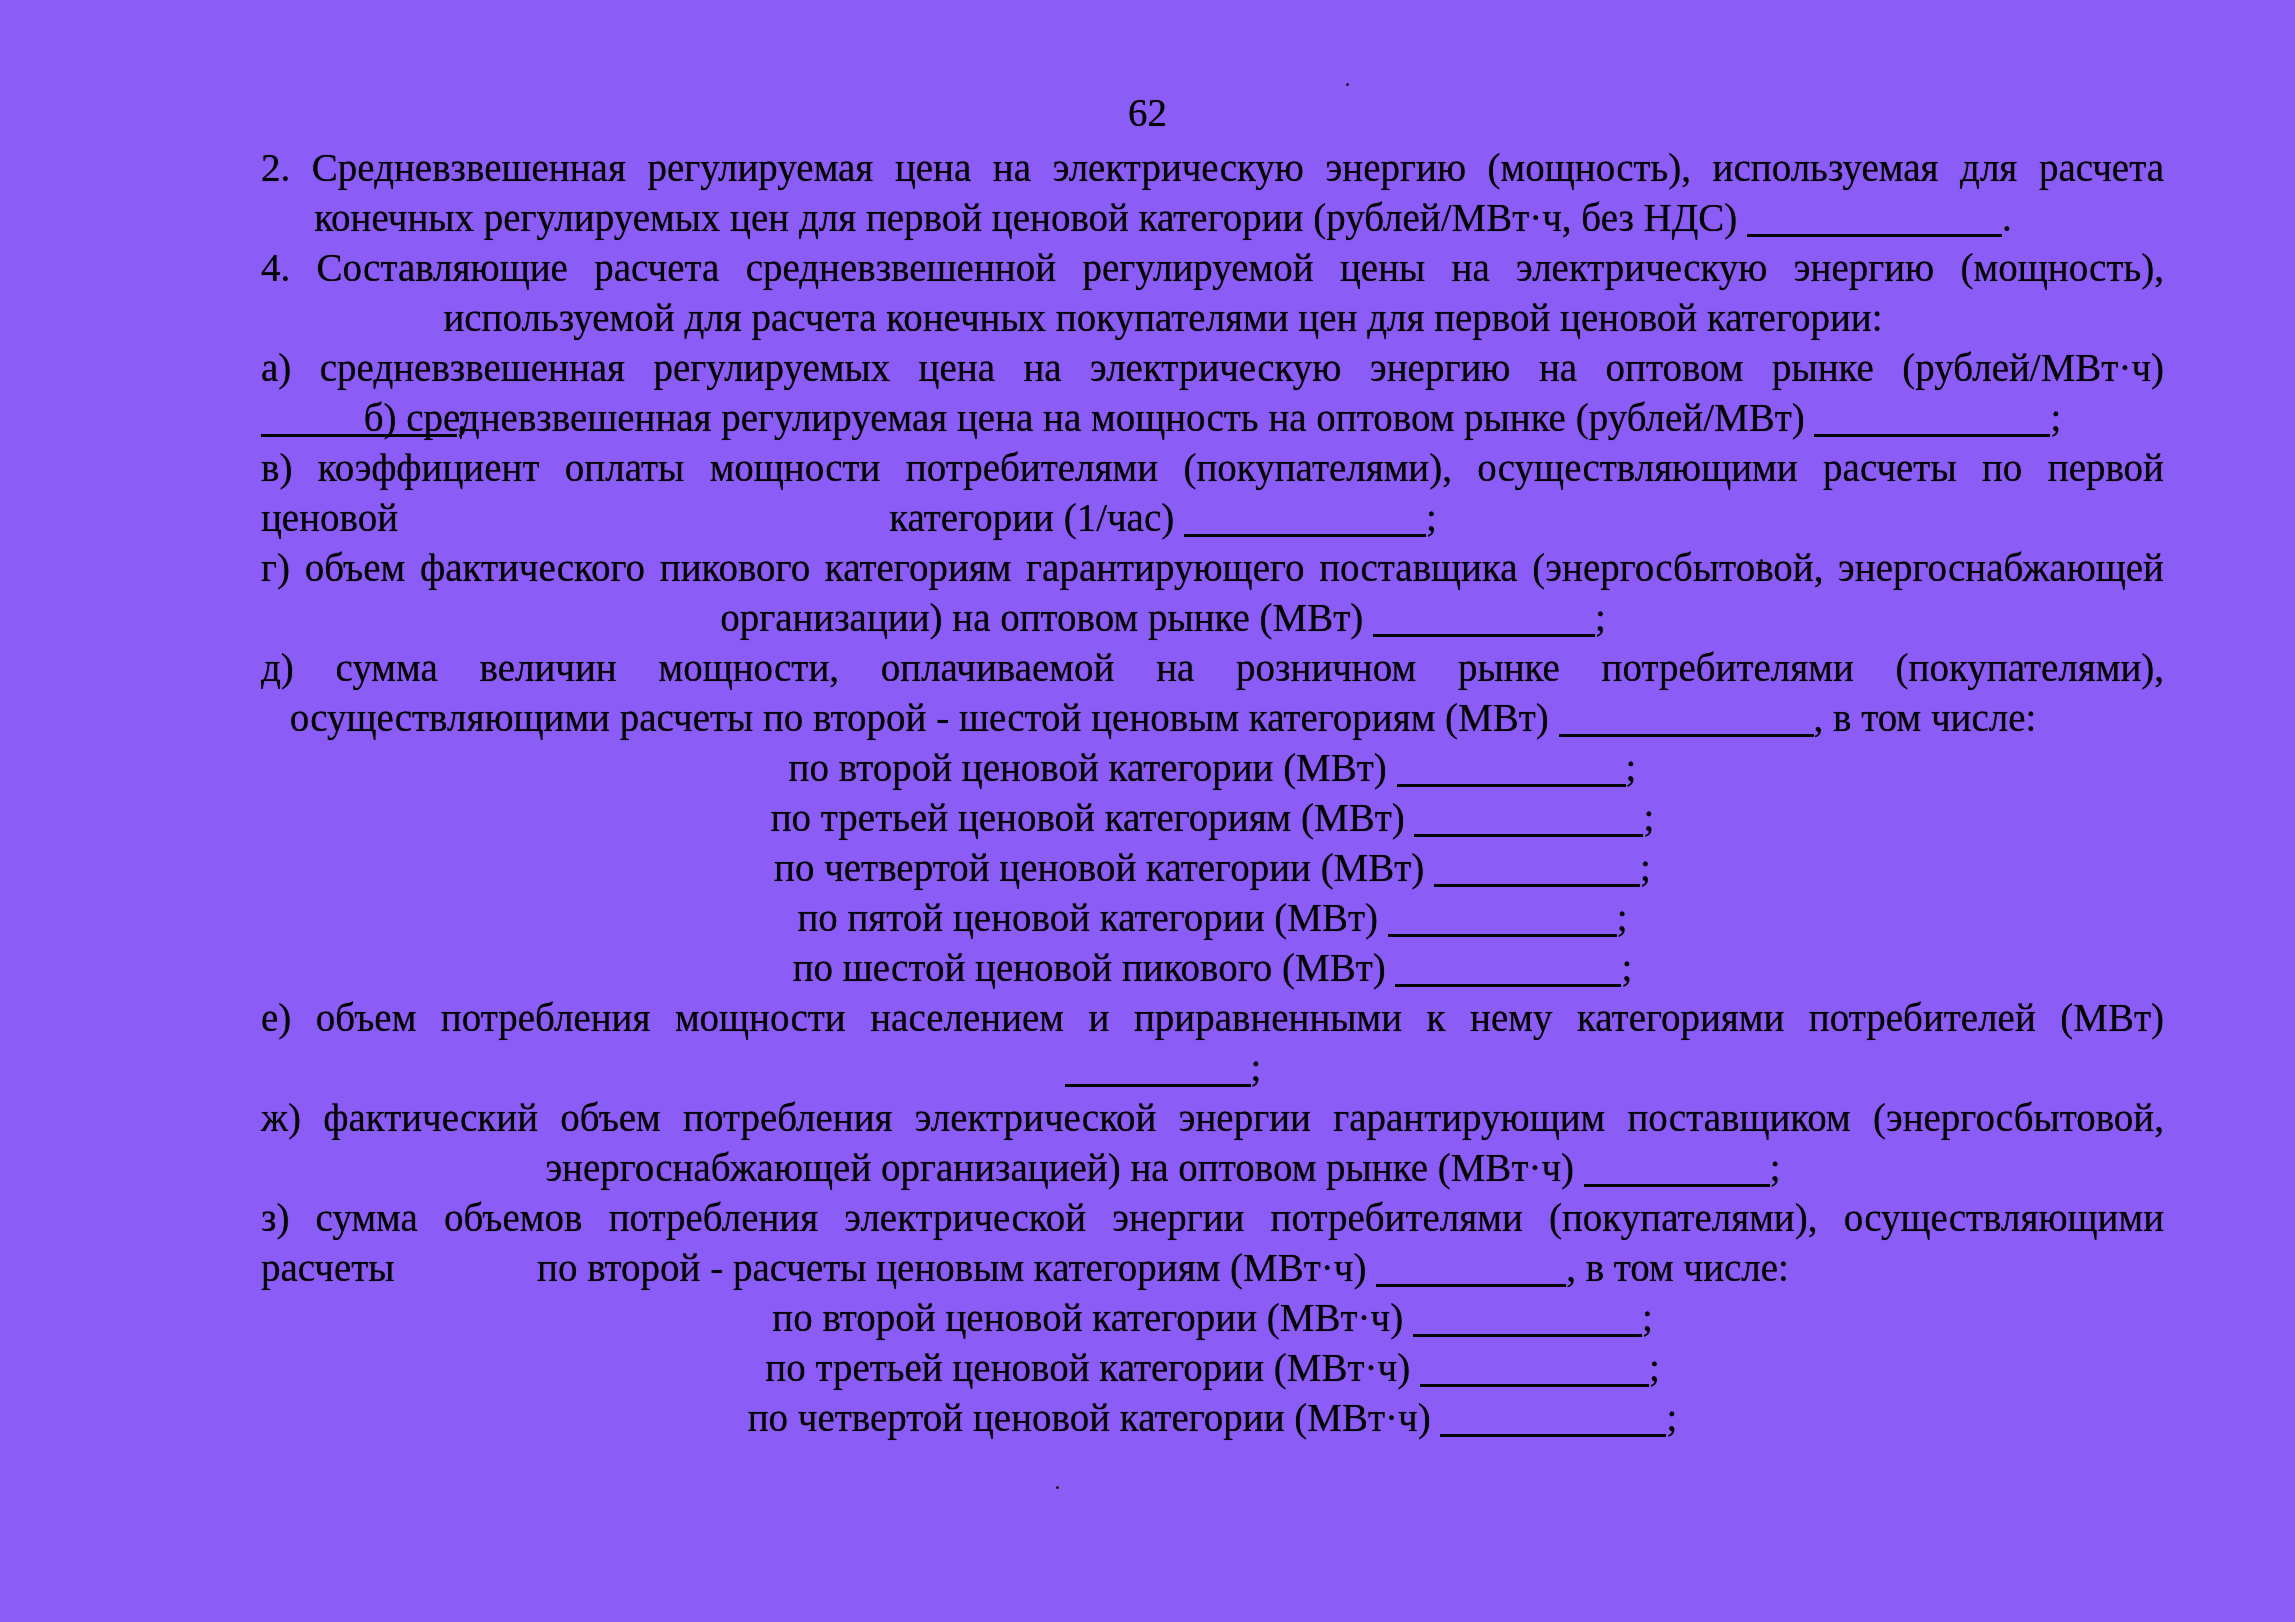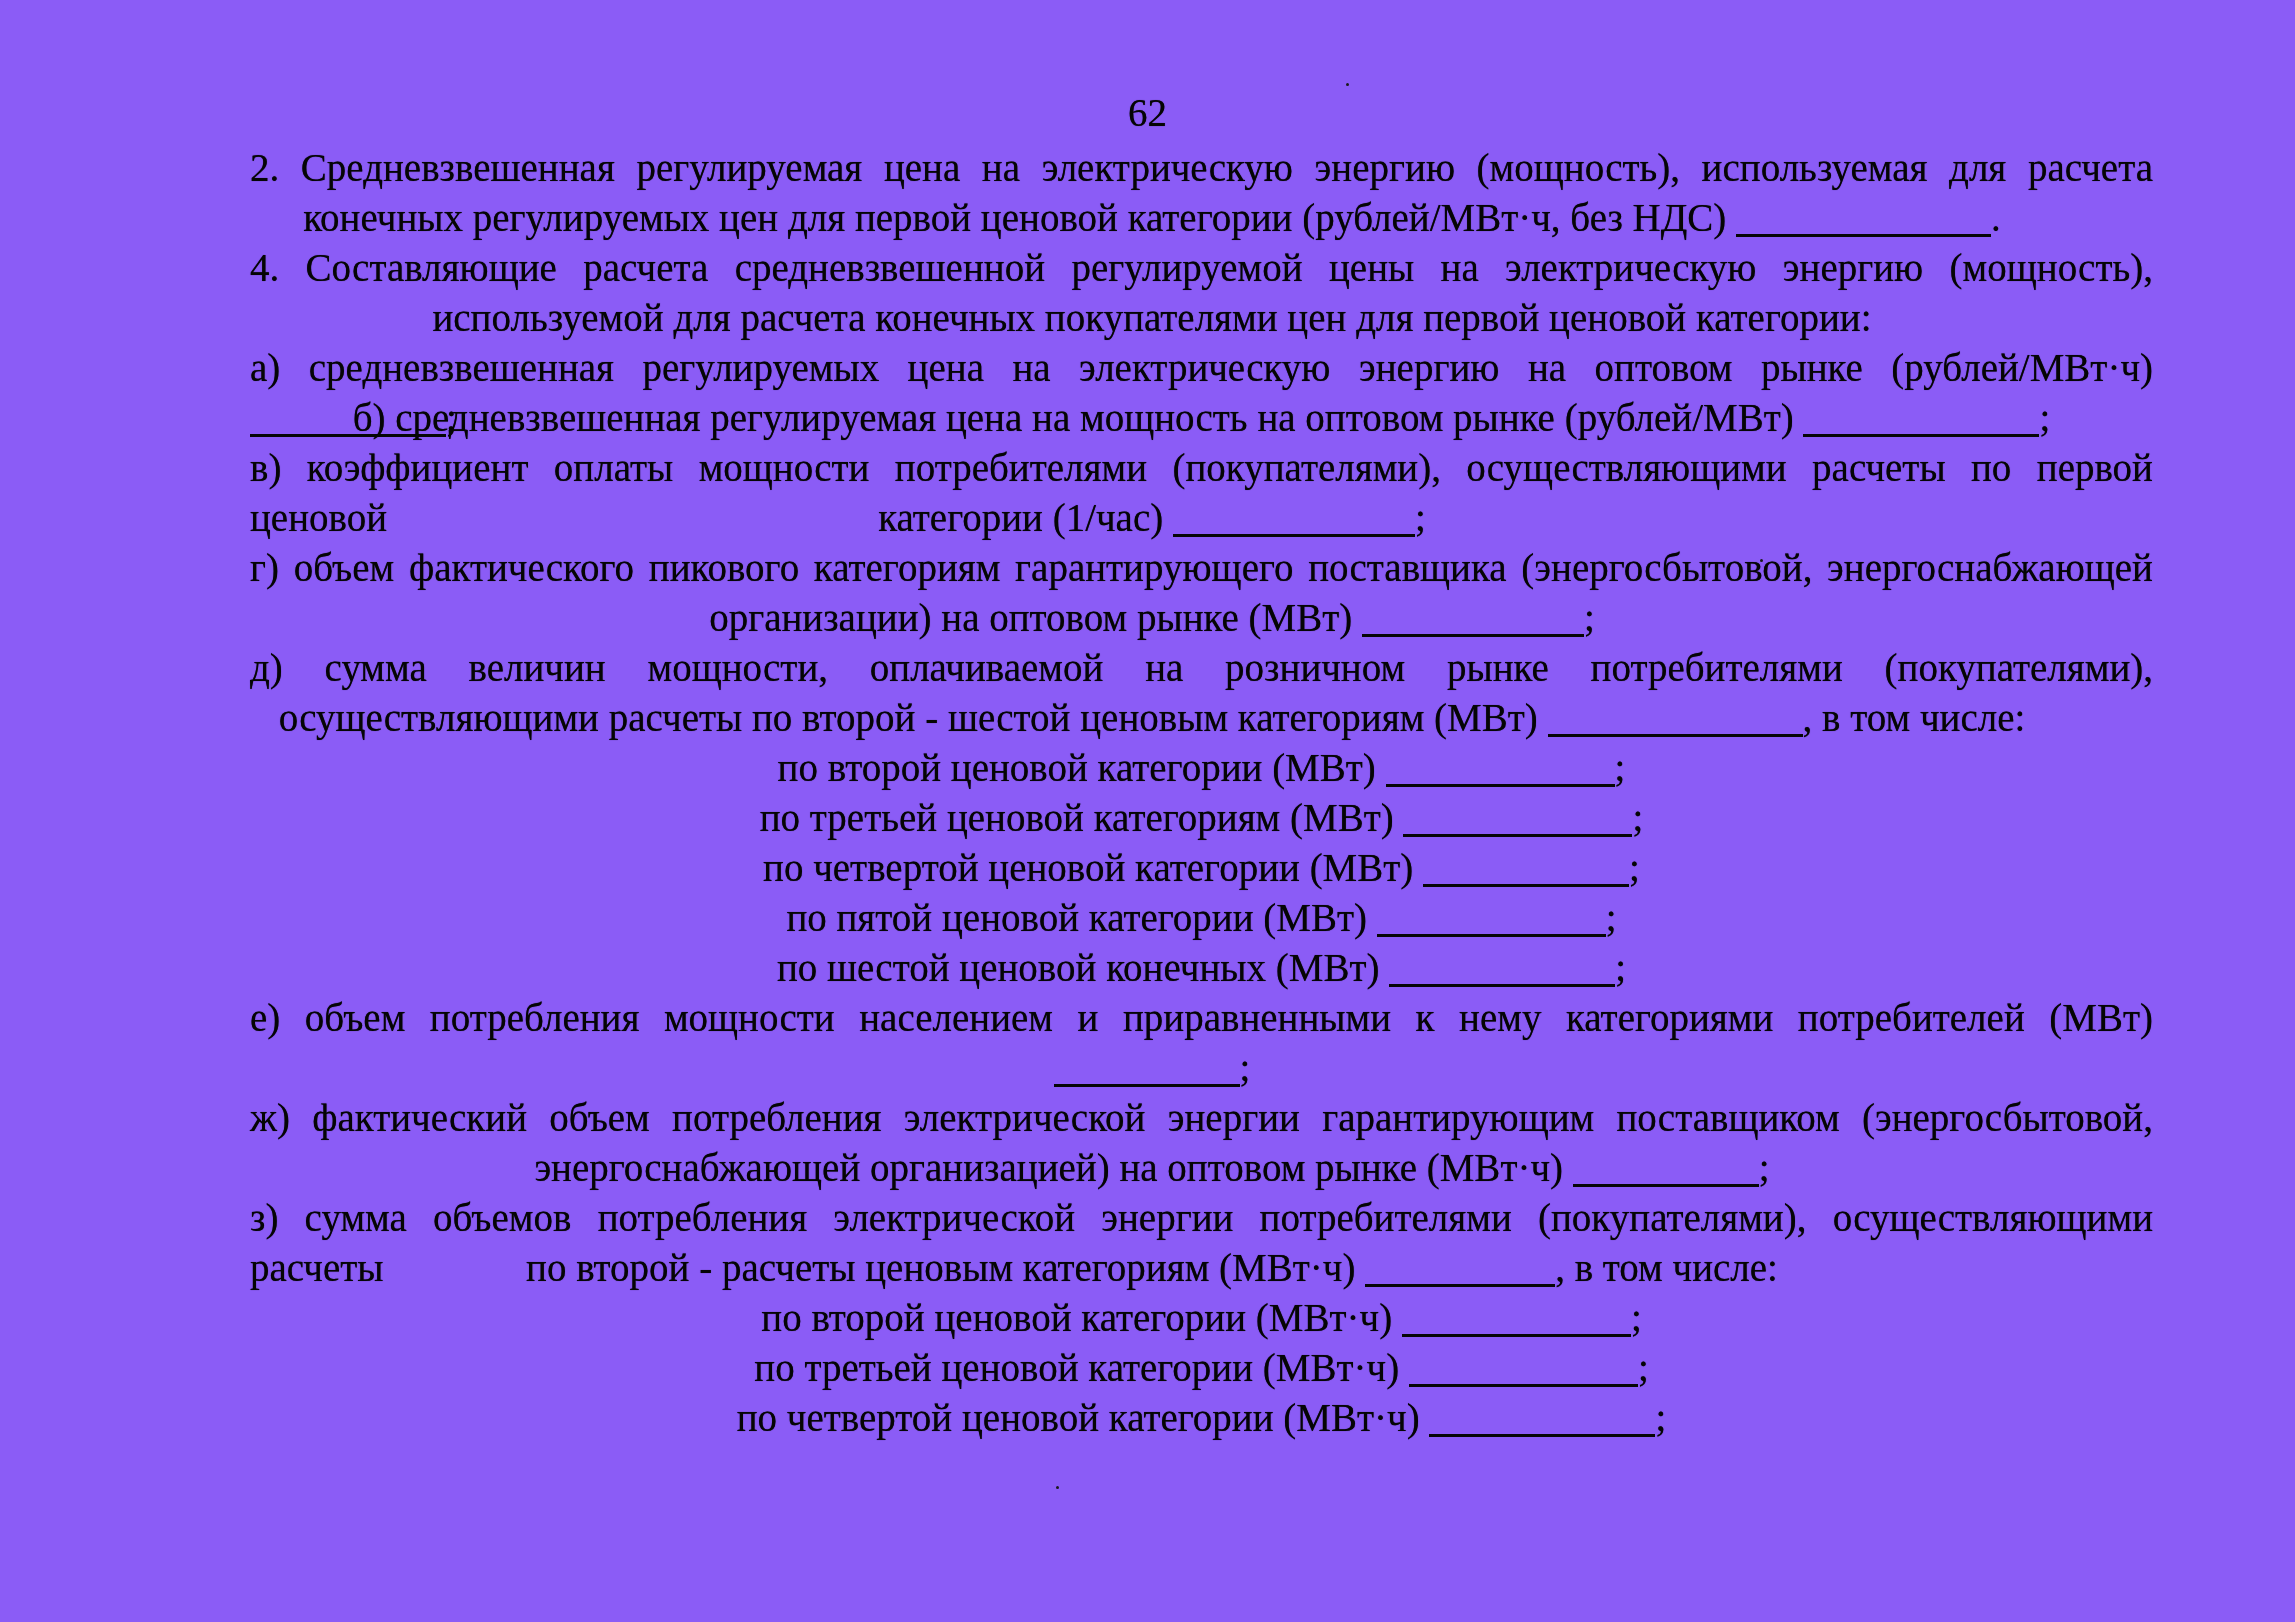--- a/index.html
+++ b/index.html
@@ -24,21 +24,21 @@
   .page-number {
     position: absolute;
     top: 88px;
     left: 0;
     width: 100%;
     text-align: center;
     line-height: 50px;
   }
   .doc-body {
     position: absolute;
-    left: 151px;
+    left: 162px;
     top: 143px;
     width: 2002px;
   }
   .line {
     line-height: 50px;
     height: 50px;
     white-space: nowrap;
     text-align: center;
   }
   .line.justify {
@@ -76,21 +76,21 @@
       <div class="line justify indent"><span>в) коэффициент оплаты мощности потребителями (покупателями), осуществляющими расчеты по первой ценовой</span></div>
       <div class="line"><span>категории (1/час) </span><span class="blank" style="width: 242px;"></span><span>;</span></div>
       <div class="line justify indent"><span>г) объем фактического пикового категориям гарантирующего поставщика (энергосбытовой, энергоснабжающей</span></div>
       <div class="line"><span>организации) на оптовом рынке (МВт) </span><span class="blank" style="width: 222px;"></span><span>;</span></div>
       <div class="line justify indent"><span>д) сумма величин мощности, оплачиваемой на розничном рынке потребителями (покупателями),</span></div>
       <div class="line"><span>осуществляющими расчеты по второй - шестой ценовым категориям (МВт) </span><span class="blank" style="width: 255px;"></span><span>, в том числе:</span></div>
       <div class="line indent"><span>по второй ценовой категории (МВт) </span><span class="blank" style="width: 229px;"></span><span>;</span></div>
       <div class="line indent"><span>по третьей ценовой категориям (МВт) </span><span class="blank" style="width: 229px;"></span><span>;</span></div>
       <div class="line indent"><span>по четвертой ценовой категории (МВт) </span><span class="blank" style="width: 206px;"></span><span>;</span></div>
       <div class="line indent"><span>по пятой ценовой категории (МВт) </span><span class="blank" style="width: 229px;"></span><span>;</span></div>
-      <div class="line indent"><span>по шестой ценовой конечных (МВт) </span><span class="blank" style="width: 226px;"></span><span>;</span></div>
+      <div class="line indent"><span>по шестой ценовой пикового (МВт) </span><span class="blank" style="width: 226px;"></span><span>;</span></div>
       <div class="line justify indent"><span>е) объем потребления мощности населением и приравненными к нему категориями потребителей (МВт)</span></div>
       <div class="line"><span class="blank" style="width: 186px;"></span><span>;</span></div>
       <div class="line justify indent"><span>ж) фактический объем потребления электрической энергии гарантирующим поставщиком (энергосбытовой,</span></div>
       <div class="line"><span>энергоснабжающей организацией) на оптовом рынке (МВт·ч) </span><span class="blank" style="width: 186px;"></span><span>;</span></div>
       <div class="line justify indent"><span>з) сумма объемов потребления электрической энергии потребителями (покупателями), осуществляющими расчеты</span></div>
       <div class="line"><span>по второй - расчеты ценовым категориям (МВт·ч) </span><span class="blank" style="width: 190px;"></span><span>, в том числе:</span></div>
       <div class="line indent"><span>по второй ценовой категории (МВт·ч) </span><span class="blank" style="width: 229px;"></span><span>;</span></div>
       <div class="line indent"><span>по третьей ценовой категории (МВт·ч) </span><span class="blank" style="width: 229px;"></span><span>;</span></div>
       <div class="line indent"><span>по четвертой ценовой категории (МВт·ч) </span><span class="blank" style="width: 226px;"></span><span>;</span></div>
     </div>

